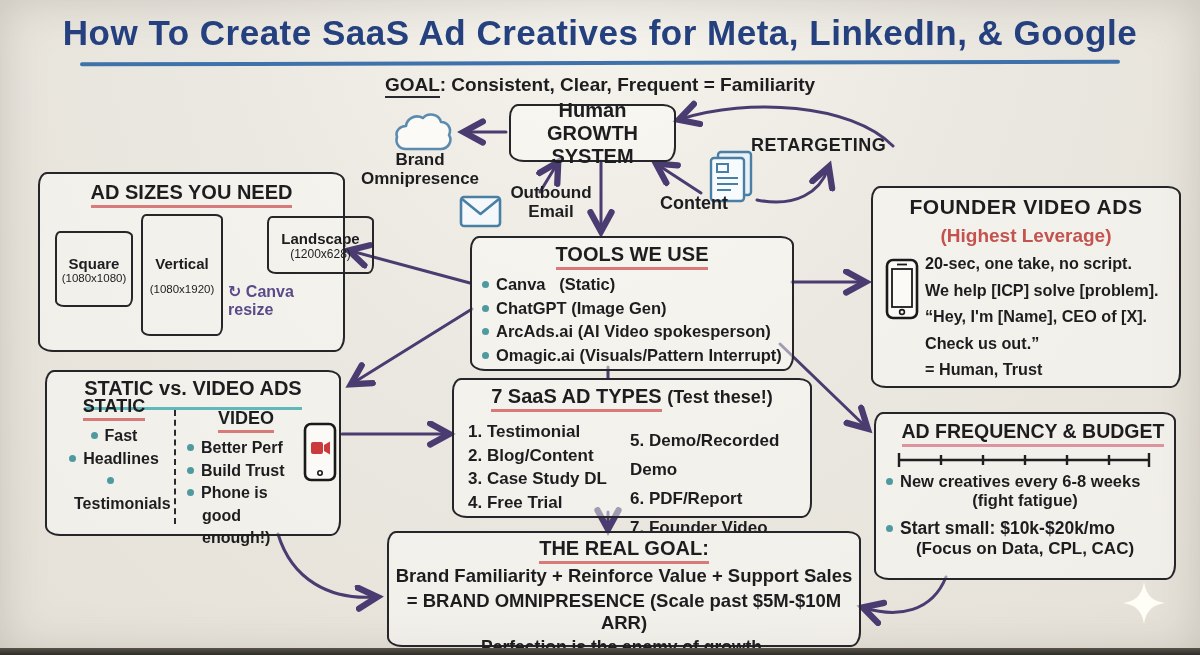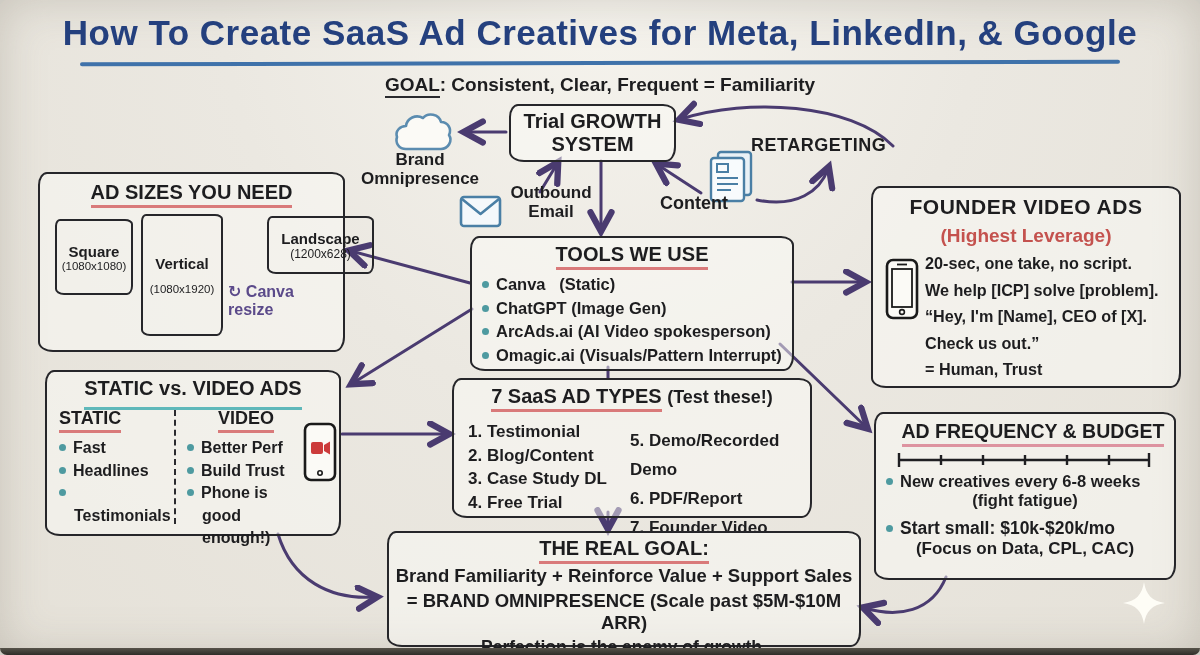--- a/index.html
+++ b/index.html
@@ -1,21 +1,20 @@
 <!DOCTYPE html>
 <html><head>
 <meta charset="utf-8">
 <style>
   html,body{margin:0;padding:0;background:#cfccc4;}
   .stage{
     position:relative;width:1200px;height:655px;overflow:hidden;
     font-family:"Liberation Sans","DejaVu Sans",sans-serif;color:#1d1d1f;
     background:radial-gradient(ellipse at 50% -5%, #f6f4ee 0%, #ebe8e1 45%, #e5e1d8 100%);
     box-shadow:inset 0 0 46px rgba(120,113,96,.28);
-    border-radius:7px;
   }
   .abs{position:absolute;}
   .sketch{
     position:absolute;border:2.6px solid #26262a;background:rgba(252,251,247,.5);
     border-radius:9px 13px 10px 15px / 13px 9px 15px 10px;
   }
   .mini{
     position:absolute;border:2.2px solid #26262a;background:transparent;
     border-radius:5px 8px 6px 9px / 7px 5px 9px 6px;
     display:flex;flex-direction:column;align-items:center;justify-content:center;text-align:center;
@@ -62,21 +61,21 @@
       <path d="M780,344 L866,427" marker-end="url(#ah)"></path>
       <path d="M608,367 L608,378"></path>
       <path d="M608,512 L608,527" marker-end="url(#ah)"></path>
       <path d="M278,534 C292,580 330,600 375,597" marker-end="url(#ah)"></path>
       <path d="M946,577 C932,612 898,618 865,608" marker-end="url(#ah)"></path>
       <path d="M342,434 L447,434" marker-end="url(#ah)"></path>
     </g>
   </svg>
 
   <div class="sketch center" style="left:509px;top:104px;width:163px;height:54px;display:flex;flex-direction:column;justify-content:center;font-size:20px;font-weight:700;line-height:1.15;">
-    <div>Trial GROWTH</div>
+    <div>Human GROWTH</div>
     <div>SYSTEM</div>
   </div>
 
   <svg class="abs" style="left:392px;top:106px;" width="66" height="48" viewBox="0 0 66 48">
     <path d="M14,43 C7,43 3,37 5,31 C3,25 8,20 14,20 C15,12 24,8 31,12 C36,6 47,8 49,16 C56,16 60,23 57,29 C61,35 56,43 49,43 Z" fill="#fbfaf6" stroke="#5b8cb0" stroke-width="2.6" stroke-linejoin="round"></path>
   </svg>
   <div class="abs center" style="left:353px;top:151px;width:134px;font-size:17px;font-weight:600;line-height:1.1;">Brand Omnipresence</div>
 
   <svg class="abs" style="left:459px;top:195px;" width="43" height="33" viewBox="0 0 43 33">
     <rect x="2" y="2" width="39" height="29" rx="3" fill="#f4f8fb" stroke="#4a7fa5" stroke-width="2.6"></rect>
@@ -91,21 +90,21 @@
     <path d="M10,28 H31 M10,34 H31 M10,40 H24" stroke="#4a7fa5" stroke-width="2.2"></path>
   </svg>
   <div class="abs" style="left:660px;top:193px;font-size:18px;font-weight:600;">Content</div>
 
   <div class="abs" style="left:751px;top:135px;font-size:18px;font-weight:700;letter-spacing:.5px;">RETARGETING</div>
 
   <div class="sketch" style="left:38px;top:172px;width:303px;height:176px;">
     <div class="center" style="margin-top:7px;font-size:20px;font-weight:700;">
       <span class="u-red">AD SIZES YOU NEED</span>
     </div>
-    <div class="mini" style="left:15px;top:45px;width:74px;height:72px;">
+    <div class="mini" style="left:15px;top:57px;width:74px;height:72px;">
       <div style="font-size:15px;font-weight:600;">Square</div>
       <div style="font-size:11.5px;">(1080x1080)</div>
     </div>
     <div class="mini" style="left:101px;top:40px;width:78px;height:118px;gap:11px;">
       <div style="font-size:15px;font-weight:600;">Vertical</div>
       <div style="font-size:11.5px;">(1080x1920)</div>
     </div>
     <div class="mini" style="left:191px;top:42px;width:103px;height:54px;margin-left:36px;">
       <div style="font-size:15px;font-weight:600;">Landscape</div>
       <div style="font-size:12px;">(1200x628)</div>
@@ -145,21 +144,21 @@
       <div>= Human, Trust</div>
     </div>
   </div>
 
   <div class="sketch" style="left:45px;top:370px;width:292px;height:162px;">
     <div class="center" style="margin-top:5px;font-size:20px;font-weight:700;">
       <span class="u-teal">STATIC vs. VIDEO ADS</span>
     </div>
     <div class="abs" style="left:127px;top:38px;height:114px;border-left:2.6px dashed #2a2a2e;"></div>
 
-    <div class="abs" style="left:12px;top:36px;width:110px;">
+    <div class="abs" style="left:12px;top:24px;width:110px;text-align:center;">
       <div style="font-size:18px;font-weight:700;"><span class="u-red">STATIC</span></div>
       <div style="margin-top:8px;font-size:16px;font-weight:600;line-height:22.5px;">
         <div class="bullet"><span class="dot"></span><span>Fast</span></div>
         <div class="bullet"><span class="dot"></span><span>Headlines</span></div>
         <div class="bullet"><span class="dot"></span><span>Testimonials</span></div>
       </div>
     </div>
 
     <div class="abs" style="left:140px;top:36px;width:118px;">
       <div class="center" style="font-size:18px;font-weight:700;"><span class="u-red">VIDEO</span></div>

